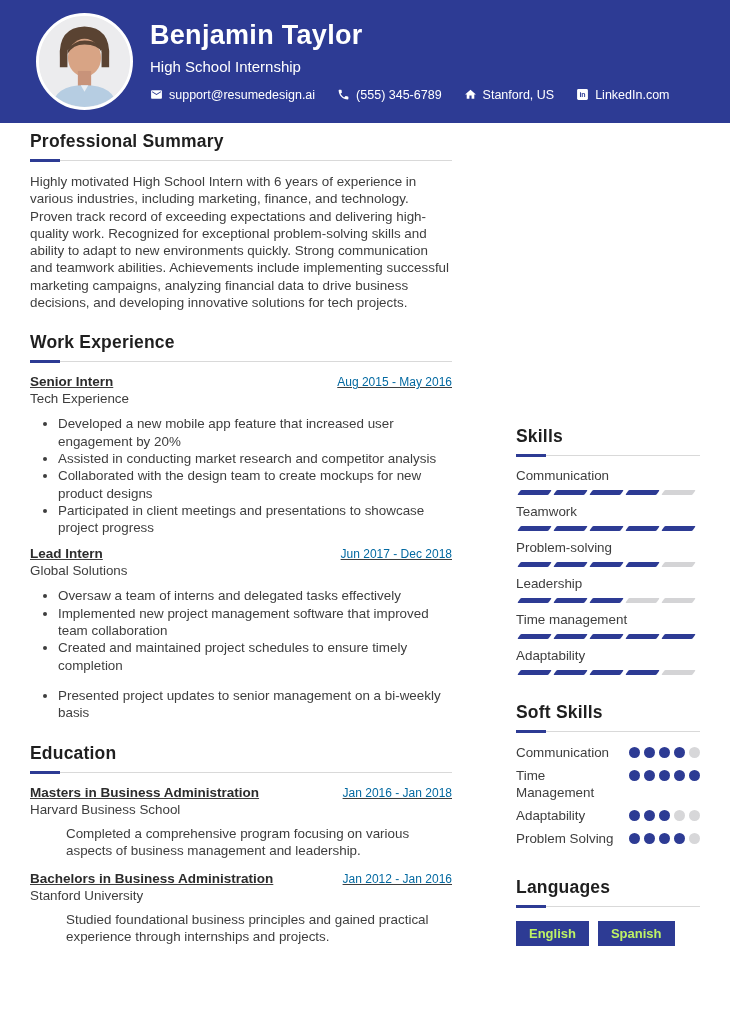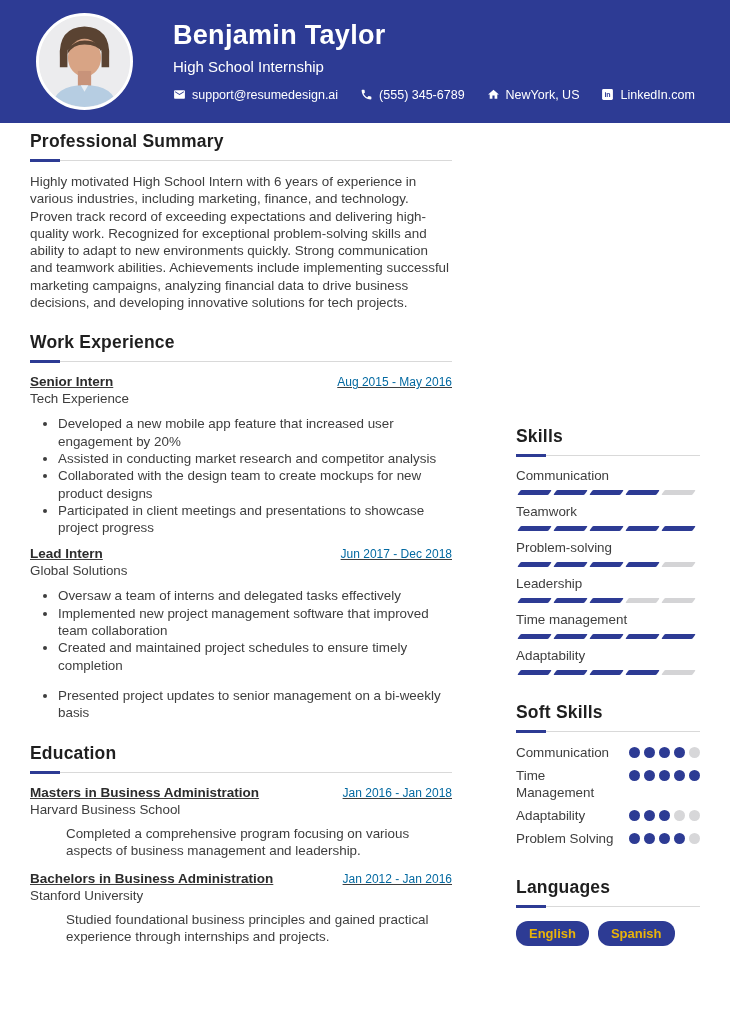--- a/index.html
+++ b/index.html
@@ -4,21 +4,21 @@
 <style>
   :root { --accent:#2d3b94; --bar-empty:#d4d4d6; --ink:#3e3e3e; --head:#1f1f1f; --rule:#d9d9d9; }
   * { margin:0; padding:0; box-sizing:border-box; }
   html,body { background:#fff; }
   body { width:730px; height:1024px; font-family:"Liberation Sans","DejaVu Sans",sans-serif; color:var(--ink); overflow:hidden; }
 
   
   .banner { height:123px; background:var(--accent); display:flex; align-items:center; padding-left:36px; }
   .photo { width:97px; height:97px; border-radius:50%; border:3px solid #fff; overflow:hidden; flex:0 0 auto; background:#ececee; }
   .photo svg { display:block; width:100%; height:100%; }
-  .head-text { margin-left:40px; color:#fff; }
+  .head-text { margin-left:17px; color:#fff; }
   .name { font-size:27px; font-weight:700; letter-spacing:.3px; line-height:1.1; }
   .subtitle { font-size:15px; font-weight:400; margin-top:7px; }
   .contact { display:flex; align-items:center; gap:22px; margin-top:13px; font-size:12.5px; }
   .contact-item { display:inline-flex; align-items:center; gap:6px; white-space:nowrap; }
   .cicon { display:inline-flex; width:13px; height:13px; color:#fff; }
   .cicon svg { width:13px; height:13px; }
 
   
   .content { display:flex; padding:8px 30px 0 30px; min-height:817px; align-items:flex-end; }
   .left-col { width:422px; flex:0 0 422px; }
@@ -54,21 +54,21 @@
   
   .soft-row { display:flex; justify-content:space-between; align-items:flex-start; margin-bottom:6px; }
   .soft-label { font-size:13.4px; line-height:17px; max-width:108px; }
   .dots { display:flex; gap:4px; padding-top:3px; }
   .dot { width:11px; height:11px; border-radius:50%; background:#d7d7d9; }
   .dot.filled { background:var(--accent); }
   .section.soft { margin-bottom:30px; }
 
   
   .pills { display:flex; gap:9px; margin-top:14px; }
-  .pill { background:var(--accent); color:#eab308; font-size:13px; font-weight:700; padding:5px 13px; border-radius:12px; }
+  .pill { background:var(--accent); color:#bef264; font-size:13px; font-weight:700; padding:5px 13px; border-radius:0; }
 </style>
 </head>
 <body>
 
 <div class="page">
 
   <header class="banner">
     <div class="photo">
       <svg viewBox="0 0 96 96">
         <defs>
@@ -106,21 +106,21 @@
               </svg>
             </span>
             <span class="ctext">(555) 345-6789</span>
           </span>
           <span class="contact-item">
             <span class="cicon">
               <svg viewBox="0 0 24 24" fill="currentColor">
                 <path d="M10 20v-6h4v6h5v-8h3L12 3 2 12h3v8z"></path>
               </svg>
             </span>
-            <span class="ctext">NewYork, US</span>
+            <span class="ctext">Stanford, US</span>
           </span>
           <span class="contact-item">
             <span class="cicon">
               <svg viewBox="0 0 24 24">
                 <rect x="2" y="2" width="20" height="20" rx="2.5" fill="#fff"></rect>
                 <text x="12" y="17.5" font-size="13" fill="#2d3b94" text-anchor="middle" font-weight="bold" font-family="sans-serif">in</text>
               </svg>
             </span>
             <span class="ctext">LinkedIn.com</span>
           </span>

